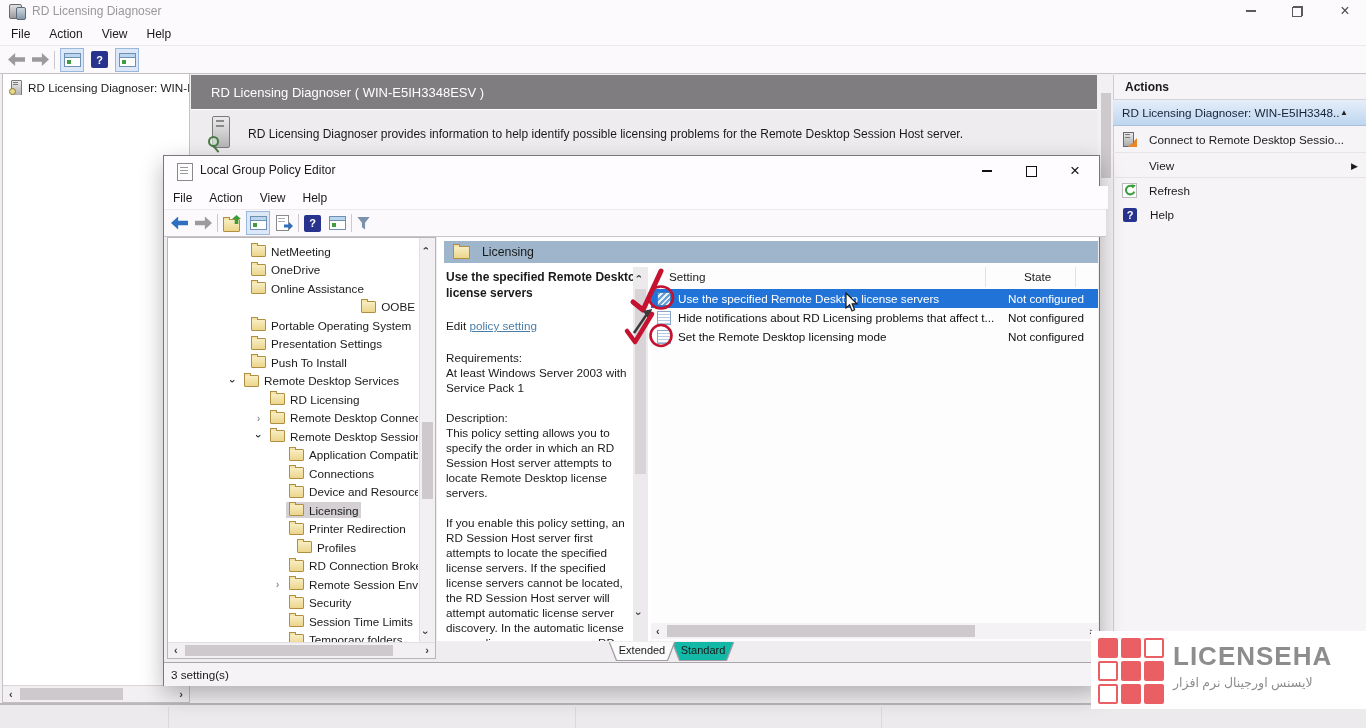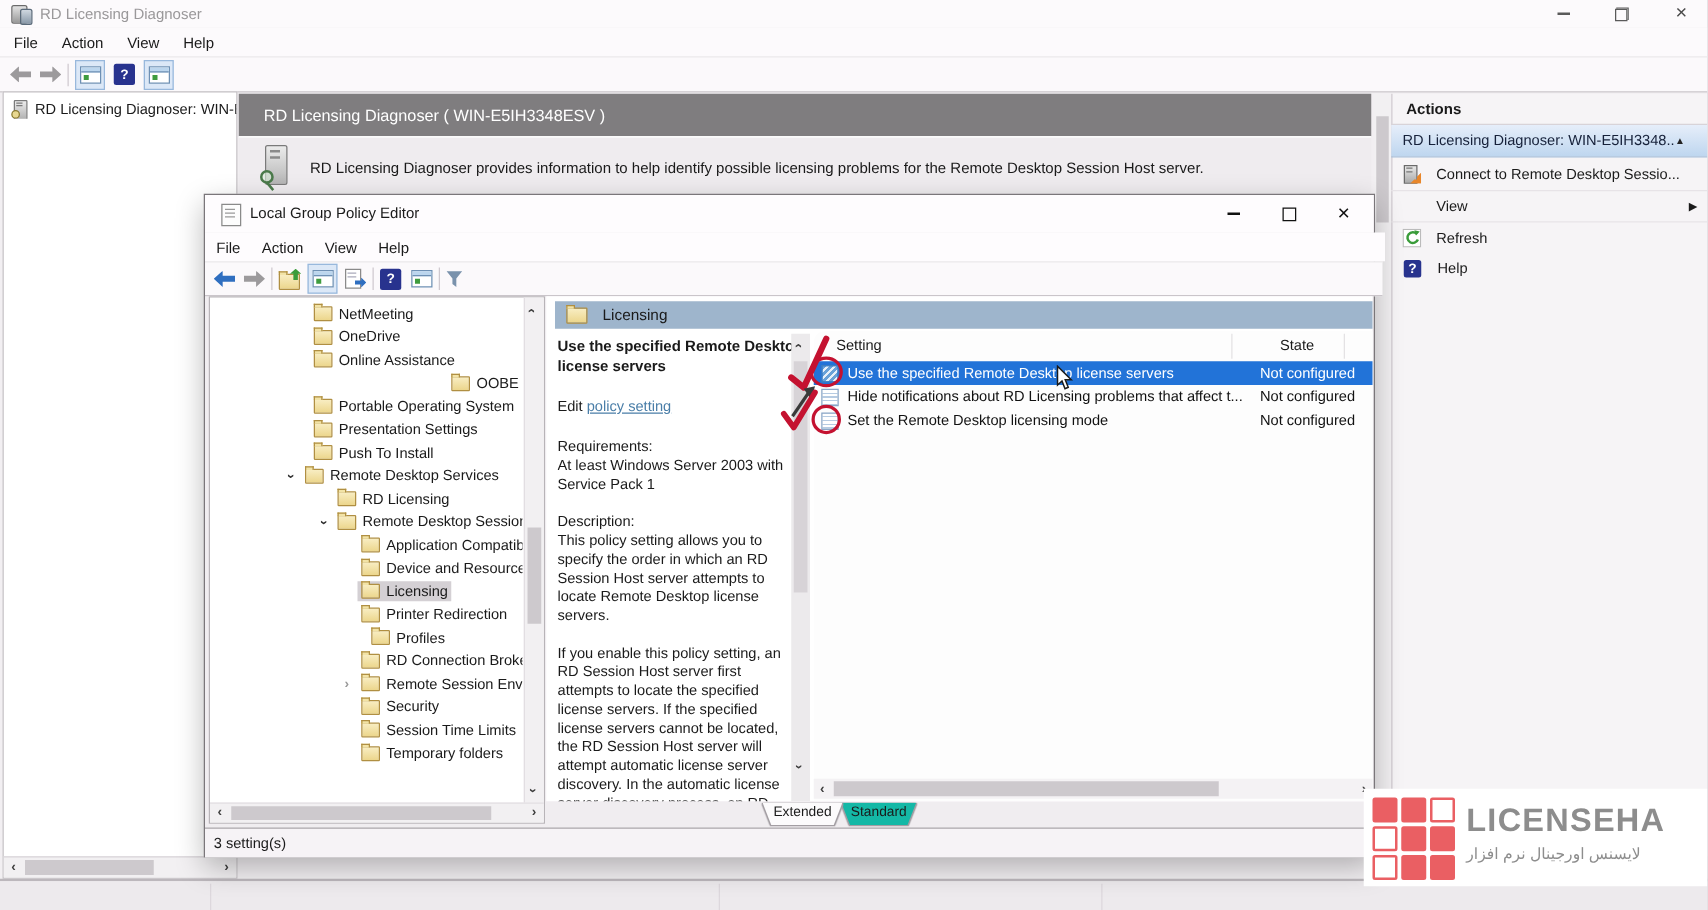--- a/index.html
+++ b/index.html
@@ -286,37 +286,51 @@
           </div>
 
           <div class="trow" style="padding-left: 82px;">
             <span class="texp"></span>
             <span class="twrap">
               <span class="fold"></span>
               <span>RD Licensing</span>
             </span>
           </div>
 
+          <div class="trow" style="padding-left: 82px;">
+            <span class="texp right"></span>
+            <span class="twrap">
+              <span class="fold"></span>
+              <span>Remote Desktop Connec</span>
+            </span>
+          </div>
 
           <div class="trow" style="padding-left: 82px;">
             <span class="texp down"></span>
             <span class="twrap">
               <span class="fold"></span>
               <span>Remote Desktop Session</span>
             </span>
           </div>
 
           <div class="trow" style="padding-left: 101px;">
             <span class="texp"></span>
             <span class="twrap">
               <span class="fold"></span>
               <span>Application Compatib</span>
             </span>
           </div>
 
+          <div class="trow" style="padding-left: 101px;">
+            <span class="texp"></span>
+            <span class="twrap">
+              <span class="fold"></span>
+              <span>Connections</span>
+            </span>
+          </div>
 
           <div class="trow" style="padding-left: 101px;">
             <span class="texp"></span>
             <span class="twrap">
               <span class="fold"></span>
               <span>Device and Resource</span>
             </span>
           </div>
 
           <div class="trow sel" style="padding-left: 101px;">

